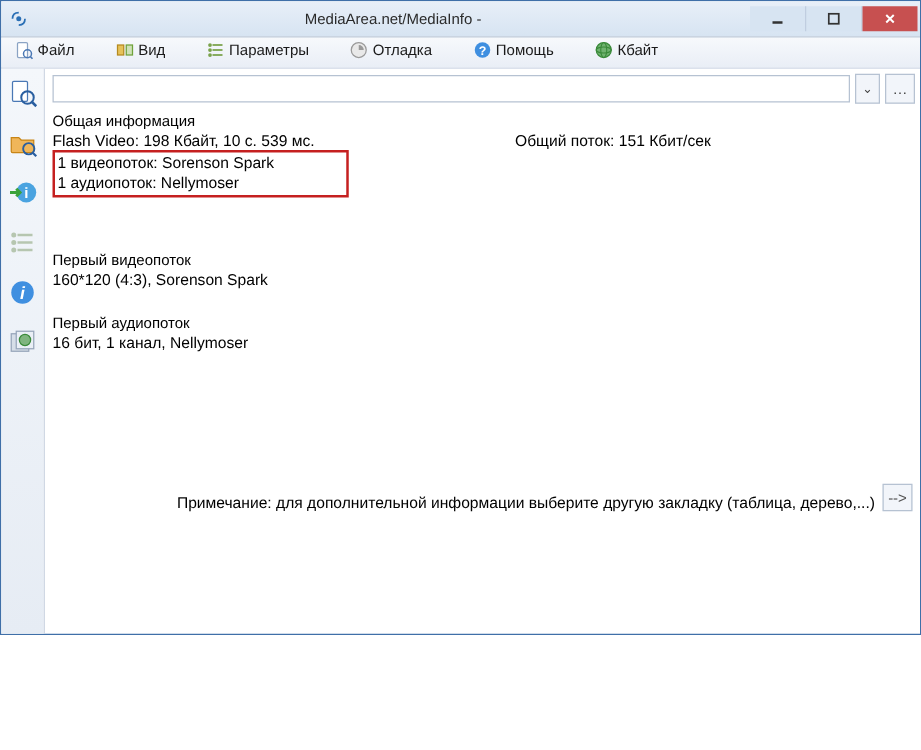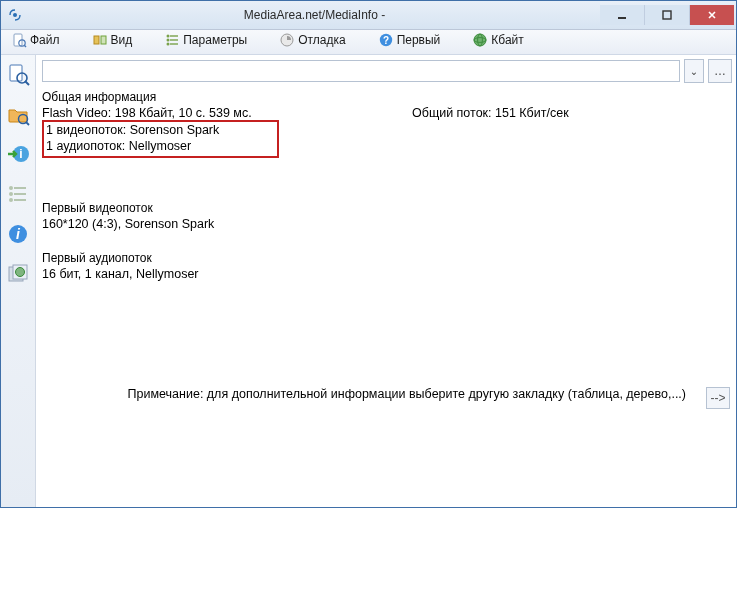--- a/index.html
+++ b/index.html
@@ -28,21 +28,21 @@
   .pathinput{flex:1;height:20px;border:1px solid #b6c2d2;background:#fff;padding:0 4px;font-size:12px}
   .droparrow{width:18px;height:22px;border:1px solid #b6c2d2;background:#f2f5fa;display:flex;align-items:center;justify-content:center;cursor:pointer;font-size:10px;color:#444}
   .browsebtn{width:22px;height:22px;border:1px solid #b6c2d2;background:#f2f5fa;display:flex;align-items:center;justify-content:center;cursor:pointer;font-size:12px;color:#444}
   .content{flex:1;padding:2px 8px 4px 2px;overflow:hidden;position:relative}
   .section{margin-bottom:18px;font-size:12.5px;line-height:16px;padding-left:4px}
   .section .hdr{font-size:12px}
   .section .row{white-space:pre}
   .generalrow{display:flex}
   .generalrow .left{width:370px}
   .redbox{border:2px solid #c52020;display:inline-block;padding:0 58px 2px 2px;margin-top:-1px}
-  .noterow{position:absolute;right:6px;top:300px;display:flex;align-items:flex-start;gap:20px;font-size:12.5px;color:#000}
+  .noterow{position:absolute;right:6px;top:300px;display:flex;align-items:flex-end;gap:6px;font-size:12.5px;color:#000}
   .gobtn{width:22px;height:20px;border:1px solid #b6c2d2;background:#f2f5fa;display:flex;align-items:center;justify-content:center;cursor:pointer;font-size:12px;color:#555}
 </style>
 </head>
 <body>
 
 <div class="window">
 
   <div class="titlebar">
     <span class="appicon">
       <svg width="16" height="16" viewBox="0 0 16 16">
@@ -113,21 +113,21 @@
       </span>
       <span>Отладка</span>
     </div>
     <div class="menuitem">
       <span class="micon">
         <svg width="16" height="16" viewBox="0 0 16 16">
             <circle cx="8" cy="8" r="6.2" fill="#3f8fe0"></circle>
             <text x="8" y="12" text-anchor="middle" font-size="10" font-weight="bold" fill="#fff">?</text>
           </svg>
       </span>
-      <span>Первый</span>
+      <span>Помощь</span>
     </div>
     <div class="menuitem">
       <span class="micon">
         <svg width="16" height="16" viewBox="0 0 16 16">
             <circle cx="8" cy="8" r="6" fill="#6fb26f" stroke="#3a8a3a"></circle>
             <ellipse cx="8" cy="8" rx="6" ry="2.4" fill="none" stroke="#3a8a3a" stroke-width="0.9"></ellipse>
             <ellipse cx="8" cy="8" rx="2.4" ry="6" fill="none" stroke="#3a8a3a" stroke-width="0.9"></ellipse>
           </svg>
       </span>
       <span>Кбайт</span>

